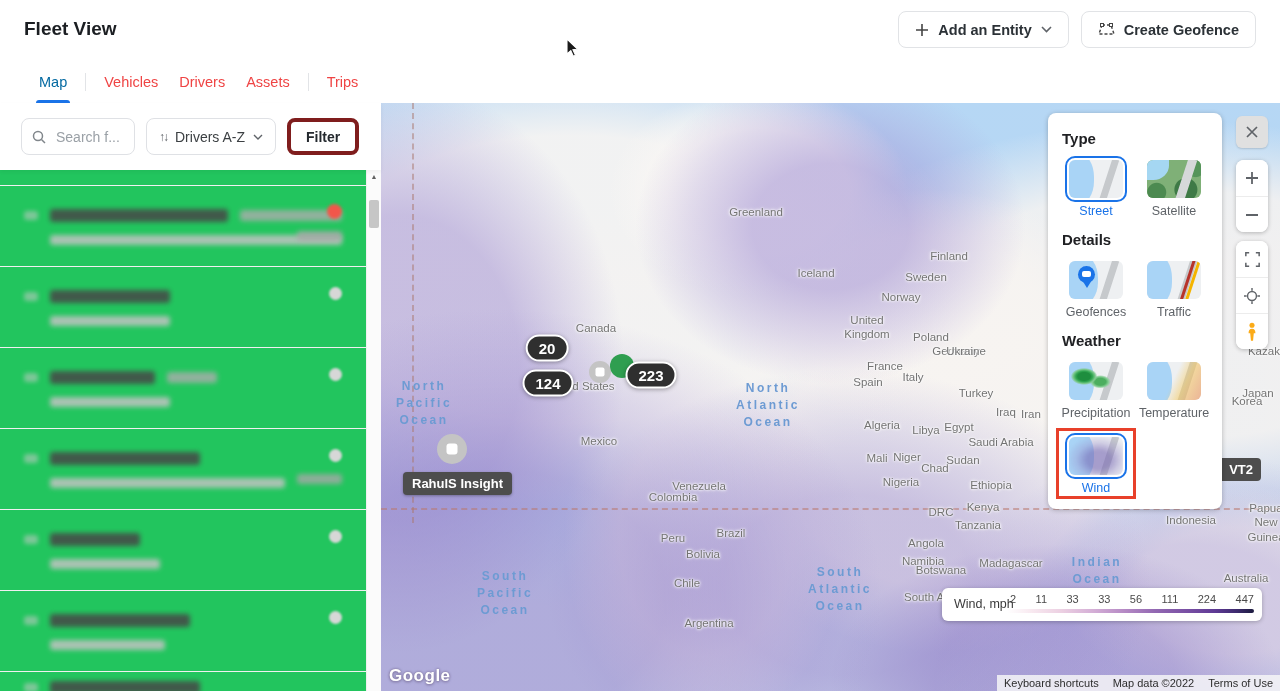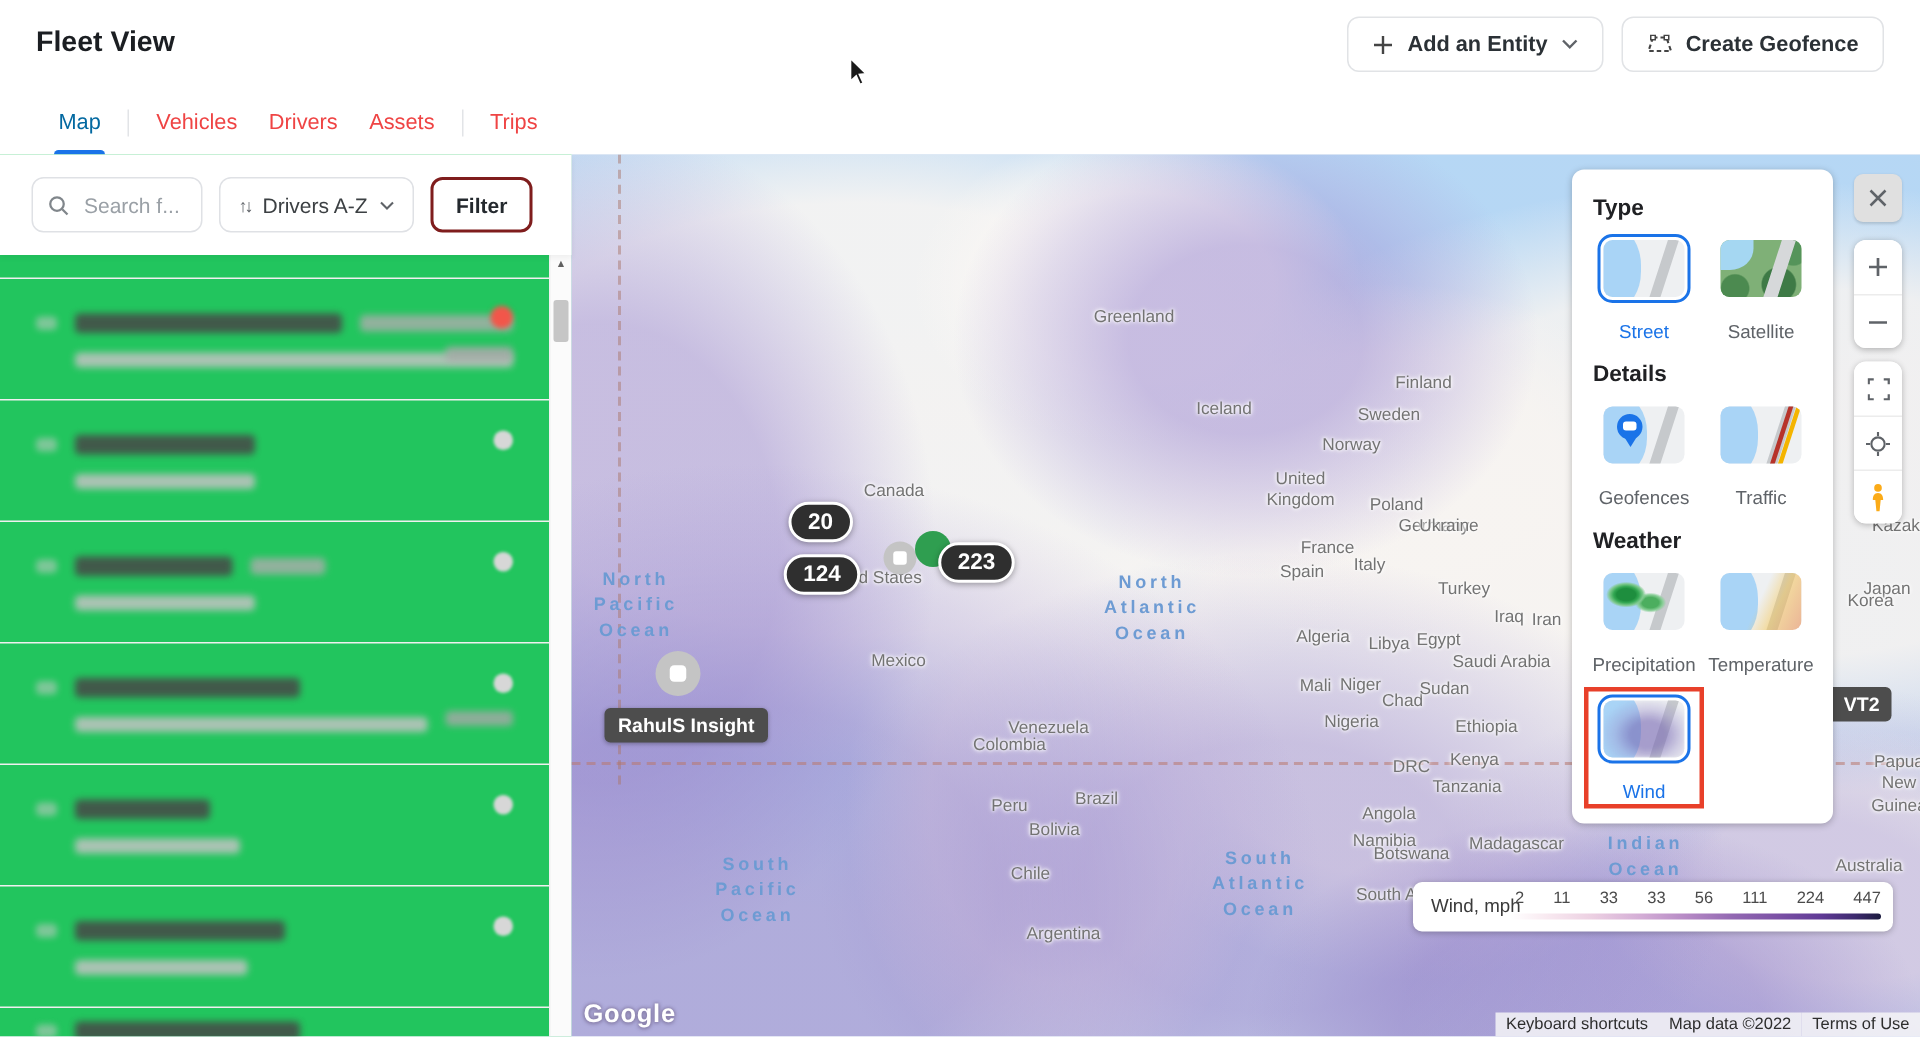--- a/index.html
+++ b/index.html
@@ -29,21 +29,21 @@
   .sidebar{position:absolute;top:103px;left:0;width:381px;bottom:0;background:#22c55e;}
   .sidebar-controls{position:absolute;top:0;left:0;right:0;height:67px;background:#fff;z-index:3;
                     box-shadow:0 2px 4px rgba(0,0,0,.05);display:flex;align-items:center;padding:0 21px;gap:11px;}
   .search-box{display:flex;align-items:center;gap:8px;width:114px;height:37px;border:1px solid #dfe1e5;
               border-radius:8px;padding:0 10px;}
   .search-box input{border:none;outline:none;width:100%;font-size:14px;font-family:inherit;color:#333;background:transparent;}
   .search-box input::placeholder{color:#9aa0a6;}
   .sort-box{display:flex;align-items:center;gap:8px;height:37px;border:1px solid #dfe1e5;border-radius:8px;
             padding:0 12px;font-size:14px;color:#3c4043;cursor:pointer;}
   .sort-arrows{font-size:12px;letter-spacing:-2px;color:#5f6368;}
-  .filter-btn{height:37px;padding:0 15px;border:2px solid #7f1d1d;border-radius:8px;background:#fff;
+  .filter-btn{height:37px;padding:0 15px;border:4px solid #7f1d1d;border-radius:8px;background:#fff;
               font-size:14px;font-weight:bold;color:#24292e;cursor:pointer;}
 
   .driver-list{position:absolute;top:67px;left:0;right:15px;bottom:0;overflow:hidden;}
   .list-spacer{height:16px;border-bottom:1px solid #f0f0f0;}
   .drow{position:relative;height:81px;border-bottom:1px solid #f0f0f0;padding:22px 24px 0 24px;cursor:pointer;}
   .drow.partial{height:19px;padding-top:8px;border-bottom:none;}
   .dline1{display:flex;align-items:center;gap:12px;height:14px;}
   .dline2{margin-top:13px;height:11px;display:flex;padding-left:26px;}
   .bar{display:inline-block;border-radius:3px;}
   .bar.idx{width:14px;height:9px;background:#c9c9c9;filter:blur(2px);opacity:.55;}
@@ -130,21 +130,21 @@
   .cbtn + .cbtn{border-top:1px solid #ececec;}
 
   
   .panel{position:absolute;left:667px;top:10px;width:174px;background:#fff;border-radius:8px;z-index:30;
          box-shadow:0 1px 5px rgba(0,0,0,.25);padding:4px 14px 14px;}
   .psec-title{font-size:15px;font-weight:bold;color:#202124;margin:13px 0 9px;}
   .pgrid{display:flex;flex-wrap:wrap;column-gap:10px;row-gap:13px;}
   .opt{width:68px;display:flex;flex-direction:column;align-items:center;cursor:pointer;position:relative;}
   .thumbwrap{border:2px solid transparent;border-radius:10px;padding:2px;}
   .opt.selected .thumbwrap{border-color:#1a73e8;}
-  .opt-label{margin-top:12px;font-size:12.5px;color:#5f6368;white-space:nowrap;}
+  .opt-label{margin-top:2px;font-size:12.5px;color:#5f6368;white-space:nowrap;}
   .opt.selected .opt-label{color:#1a73e8;}
   .opt.highlighted::after{content:"";position:absolute;left:-6px;right:-6px;top:-5px;bottom:-4px;
                           border:3px solid #e8402a;pointer-events:none;}
   .thumb{width:54px;height:38px;border-radius:6px;position:relative;overflow:hidden;background:#eef0f2;}
   .thumb::before{content:"";position:absolute;left:-9px;top:-7px;width:34px;height:52px;background:#a9d4f6;
                  border-radius:46%;z-index:1;}
   .thumb::after{content:"";position:absolute;right:11px;top:-9px;width:7px;height:62px;background:#c6c9cc;
                 transform:rotate(18deg);border-radius:3px;z-index:3;}
   .thumb .extra{position:absolute;inset:0;z-index:2;}
   .t-satellite{background:#7fb077;}

